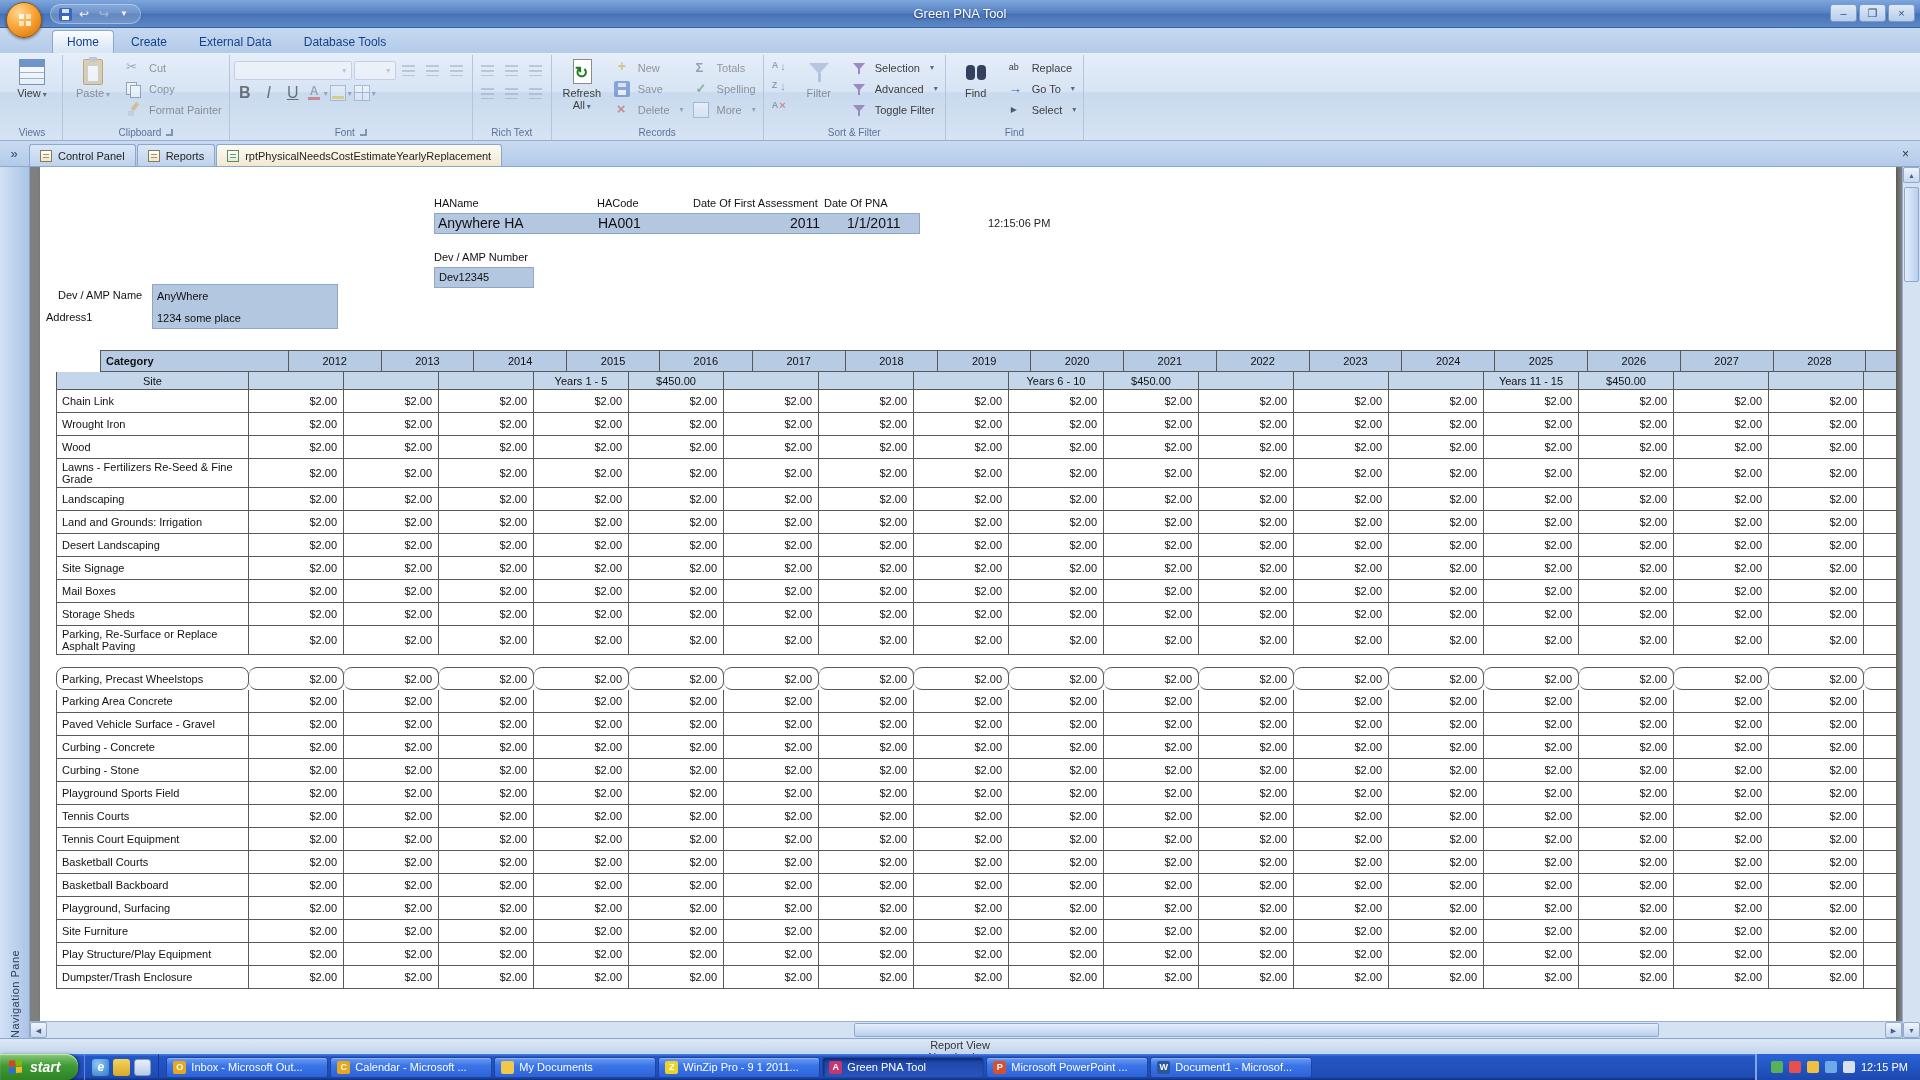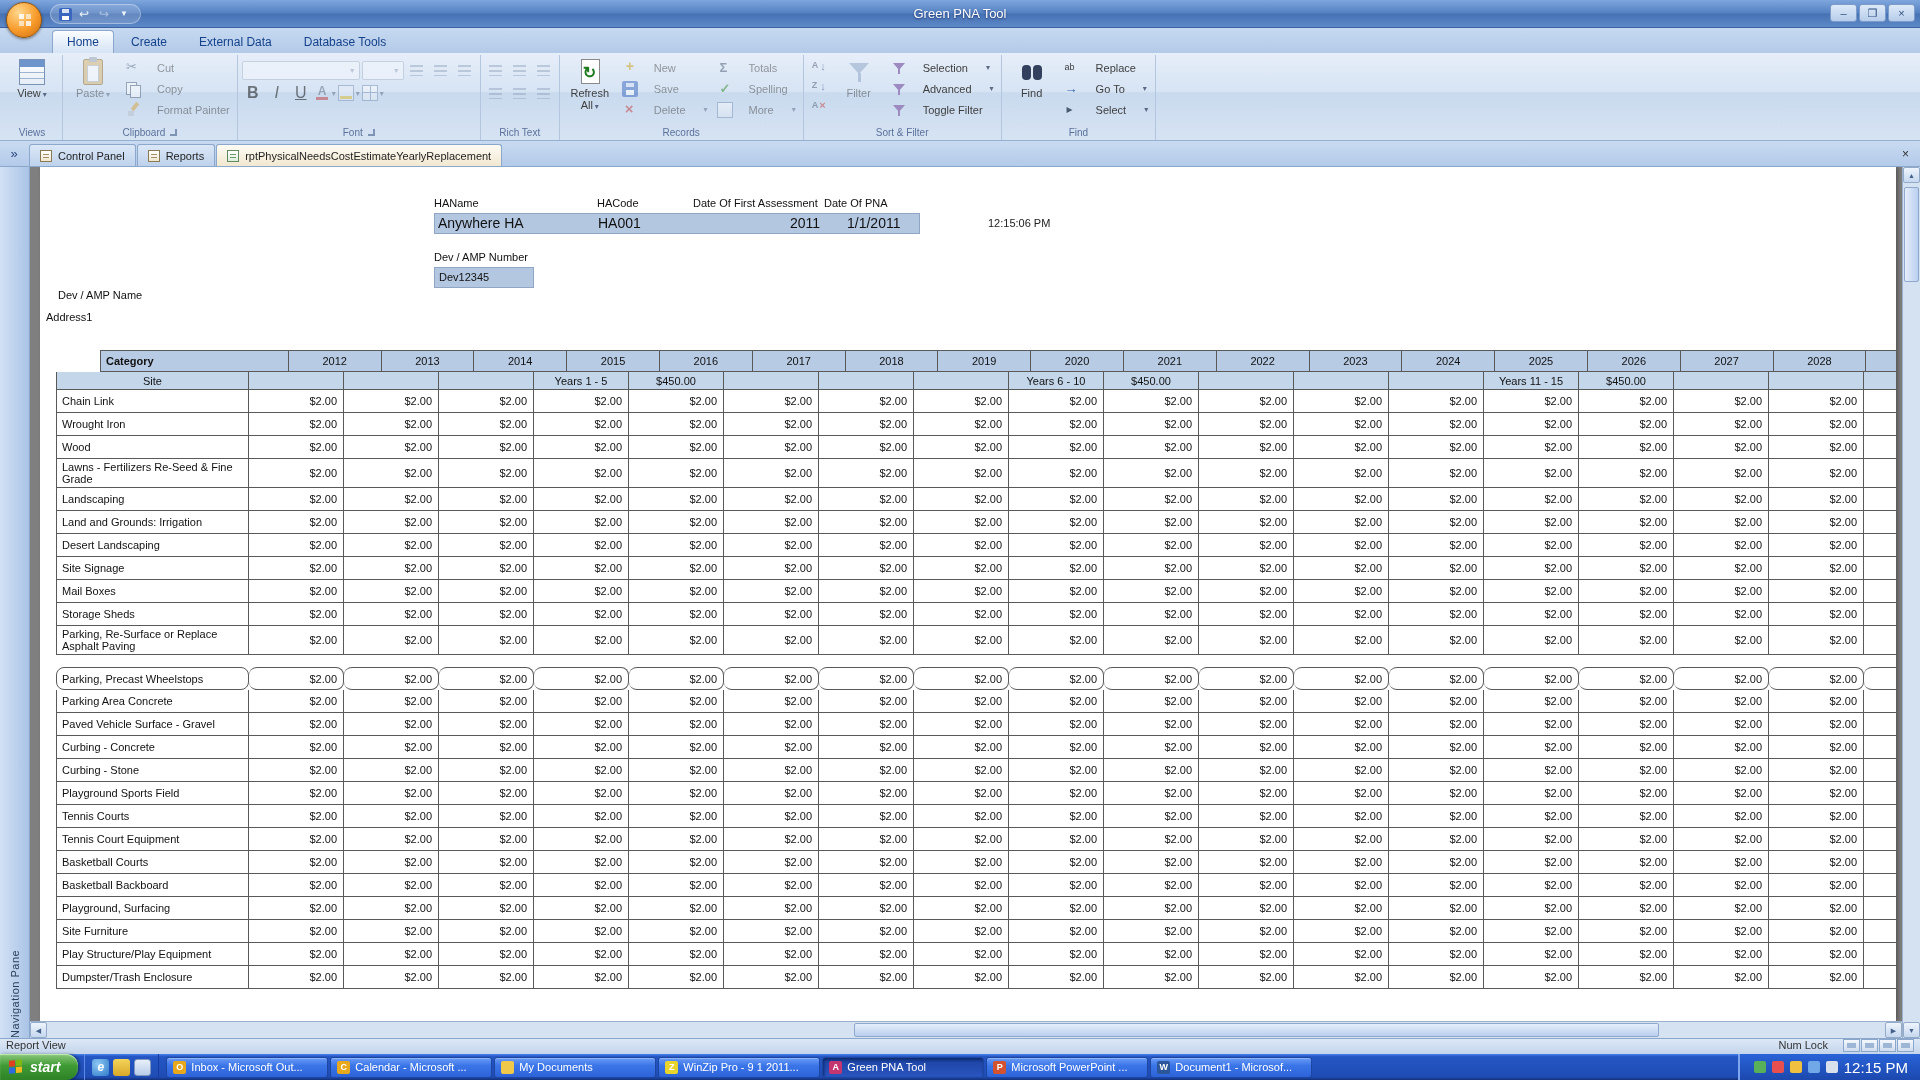--- a/index.html
+++ b/index.html
@@ -40,21 +40,21 @@
   .ribbon{position:absolute;left:0;top:53px;right:0;height:88px;
     background:linear-gradient(#e6eef9,#d7e4f4 44%,#c9daee 46%,#d6e3f3);
     border-bottom:1px solid #96b0d2;display:flex;align-items:stretch;padding:2px 0 0 2px;}
   .rgroup{display:flex;flex-direction:column;border-right:1px solid #b3c6de;padding:2px 4px 0;}
   .rbody{flex:1;display:flex;align-items:flex-start;gap:3px;}
   .rlabel{height:15px;font-size:10px;color:#5a719a;text-align:center;line-height:14px;
     display:flex;align-items:center;justify-content:center;gap:5px;}
   .launcher{width:7px;height:7px;border-right:2px solid #7d94b5;border-bottom:2px solid #7d94b5;display:inline-block;}
   .bigbtn{width:52px;display:flex;flex-direction:column;align-items:center;padding:2px 1px;gap:2px;border-radius:3px;}
   .bigbtn .lbl{font-size:11px;color:#3e3e3e;text-align:center;line-height:12px;}
-  .smallbtn{display:flex;align-items:center;gap:16px;height:21px;padding:0 3px;font-size:11px;color:#3e3e3e;
+  .smallbtn{display:flex;align-items:center;gap:8px;height:21px;padding:0 3px;font-size:11px;color:#3e3e3e;
     border-radius:2px;white-space:nowrap;}
   .iconbtn{width:22px;height:20px;display:flex;align-items:center;justify-content:center;border-radius:2px;}
   .vcol{display:flex;flex-direction:column;gap:0;}
   .hrow{display:flex;align-items:center;gap:2px;}
   .vstack{display:flex;flex-direction:column;gap:3px;}
   .dis{opacity:.5;}
   .dd{font-size:8px;margin-left:2px;color:#5a6a84;}
   .combo{height:19px;background:#f5f8fc;border:1px solid #aab8cc;border-radius:2px;position:relative;}
   .combo::after{content:"▼";font-size:7px;color:#98a6ba;position:absolute;right:3px;top:5px;}
 
@@ -164,21 +164,21 @@
   .sarrow{position:absolute;width:17px;height:16px;background:linear-gradient(#eef4fc,#c6d8ef);
     border:1px solid #93abc9;color:#44618e;font-size:7px;text-align:center;line-height:15px;border-radius:2px;}
   .hthumb{position:absolute;left:44%;width:43%;top:1px;height:14px;
     background:linear-gradient(#e6eefb,#b9cfef);border:1px solid #8fa9cc;border-radius:2px;}
   .vthumb{position:absolute;left:1px;right:1px;top:20px;height:95px;
     background:linear-gradient(90deg,#e6eefb,#b9cfef);border:1px solid #8fa9cc;border-radius:2px;}
 
   
   .statusbar{position:absolute;left:0;right:0;top:1038px;height:16px;
     background:linear-gradient(#dde8f6,#c3d5ec);border-top:1px solid #8ba7cc;
-    display:flex;align-items:flex-start;font-size:11px;color:#333;padding:0 6px;}
+    display:flex;align-items:center;font-size:11px;color:#333;padding:0 6px;flex-direction:column;}
   .sb-left{flex:1;}
   .sb-num{margin-right:14px;}
   .vb{width:17px;height:13px;border:1px solid #8ba7cc;background:linear-gradient(#f4f8fd,#cfdcee);
     margin-left:1px;position:relative;}
   .vb::before{content:"";position:absolute;left:3px;top:3px;right:3px;bottom:3px;background:#9db6d6;}
 
   
   .taskbar{position:absolute;left:0;right:0;bottom:0;height:26px;display:flex;align-items:center;
     background:linear-gradient(#4a82ec,#2456c4 10%,#1f4cb4 88%,#123078);}
   .startbtn{height:26px;padding:0 18px 0 9px;display:flex;align-items:center;gap:6px;flex:none;
@@ -197,21 +197,21 @@
   .qlic.desk{background:linear-gradient(#e8f0fa,#b8ccE8);border:1px solid #8098c0;}
   .taskbtns{display:flex;align-items:center;height:26px;flex:none;}
   .tbtn{width:162px;height:21px;margin:0 1px;display:flex;align-items:center;gap:5px;padding:0 6px;
     background:linear-gradient(#6b9cf6,#3a75e8 40%,#2d63d8);border:1px solid #1e46a0;border-radius:3px;
     color:#fff;font-size:11px;box-shadow:inset 0 1px 0 #8ab4ff;}
   .tbtn.active{background:linear-gradient(#1d43a2,#2a55c0);box-shadow:inset 1px 2px 3px #0d2a6e;}
   .tbtn-ic{width:13px;height:13px;border-radius:2px;flex:none;font-size:9px;font-weight:bold;color:#fff;
     text-align:center;line-height:13px;}
   .tbtn-lbl{overflow:hidden;white-space:nowrap;text-overflow:ellipsis;}
   .tray{margin-left:auto;height:26px;display:flex;align-items:center;gap:6px;padding:0 12px 0 14px;flex:none;
-    background:linear-gradient(#2963d8,#1c48ae);border-left:2px solid #7da6ef;color:#fff;font-size:15px;justify-content:center;}
+    background:linear-gradient(#2963d8,#1c48ae);border-left:2px solid #7da6ef;color:#fff;font-size:11px;justify-content:center;}
   .trico{width:12px;height:12px;border-radius:2px;flex:none;}
 </style>
 </head>
 <body>
 
 <div class="screen">
 
   <div class="titlebar">
     <div class="orb"></div>
     <div class="qat">
@@ -488,20 +488,24 @@
         <span style="left:412px">1/1/2011</span>
       </div>
 
       <div class="ftext" style="left:948px;top:50px">12:15:06 PM</div>
 
       <div class="flabel" style="left:394px;top:84px">Dev / AMP Number</div>
       <div class="hl-box" style="left:394px;top:100px;width:100px;height:21px">Dev12345</div>
 
       <div class="flabel" style="left:18px;top:122px">Dev / AMP Name</div>
       <div class="flabel" style="left:6px;top:144px">Address1</div>
+      <div class="hl-box" style="left:112px;top:117px;width:186px;height:45px">
+        <div class="bline">AnyWhere</div>
+        <div class="bline">1234 some place</div>
+      </div>
 
       <div id="report-table">
           <div class="tr th-row">
             <div class="td cat">Category</div>
             <div class="td yr">2012</div>
             <div class="td yr">2013</div>
             <div class="td yr">2014</div>
             <div class="td yr">2015</div>
             <div class="td yr">2016</div>
             <div class="td yr">2017</div>

